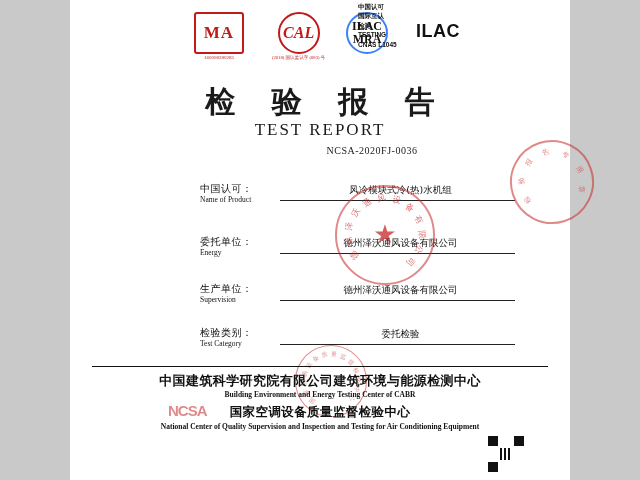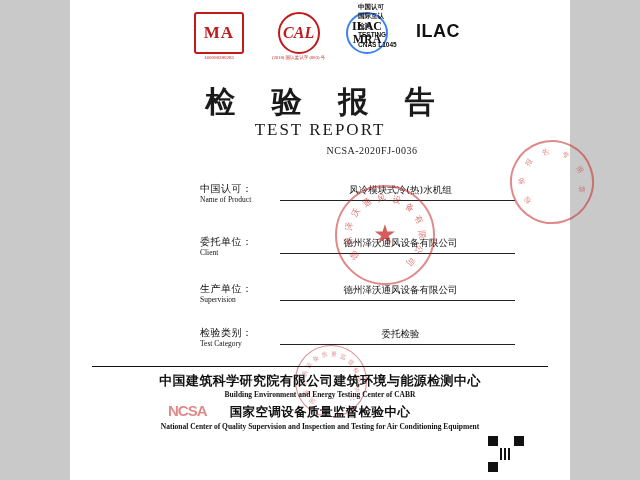--- a/index.html
+++ b/index.html
@@ -357,21 +357,21 @@
 
   <div class="field" id="field-product">
     <div class="lbl-cn">中国认可：</div>
     <div class="lbl-en">Name of Product</div>
     <div class="value">风冷模块式冷(热)水机组</div>
     <div class="rule"></div>
   </div>
 
   <div class="field" id="field-client">
     <div class="lbl-cn">委托单位：</div>
-    <div class="lbl-en">Client</div>
+    <div class="lbl-en">Energy</div>
     <div class="value">德州泽沃通风设备有限公司</div>
     <div class="rule"></div>
   </div>
 
   <div class="field" id="field-manufacture">
     <div class="lbl-cn">生产单位：</div>
     <div class="lbl-en">Supervision</div>
     <div class="value">德州泽沃通风设备有限公司</div>
     <div class="rule"></div>
   </div>

